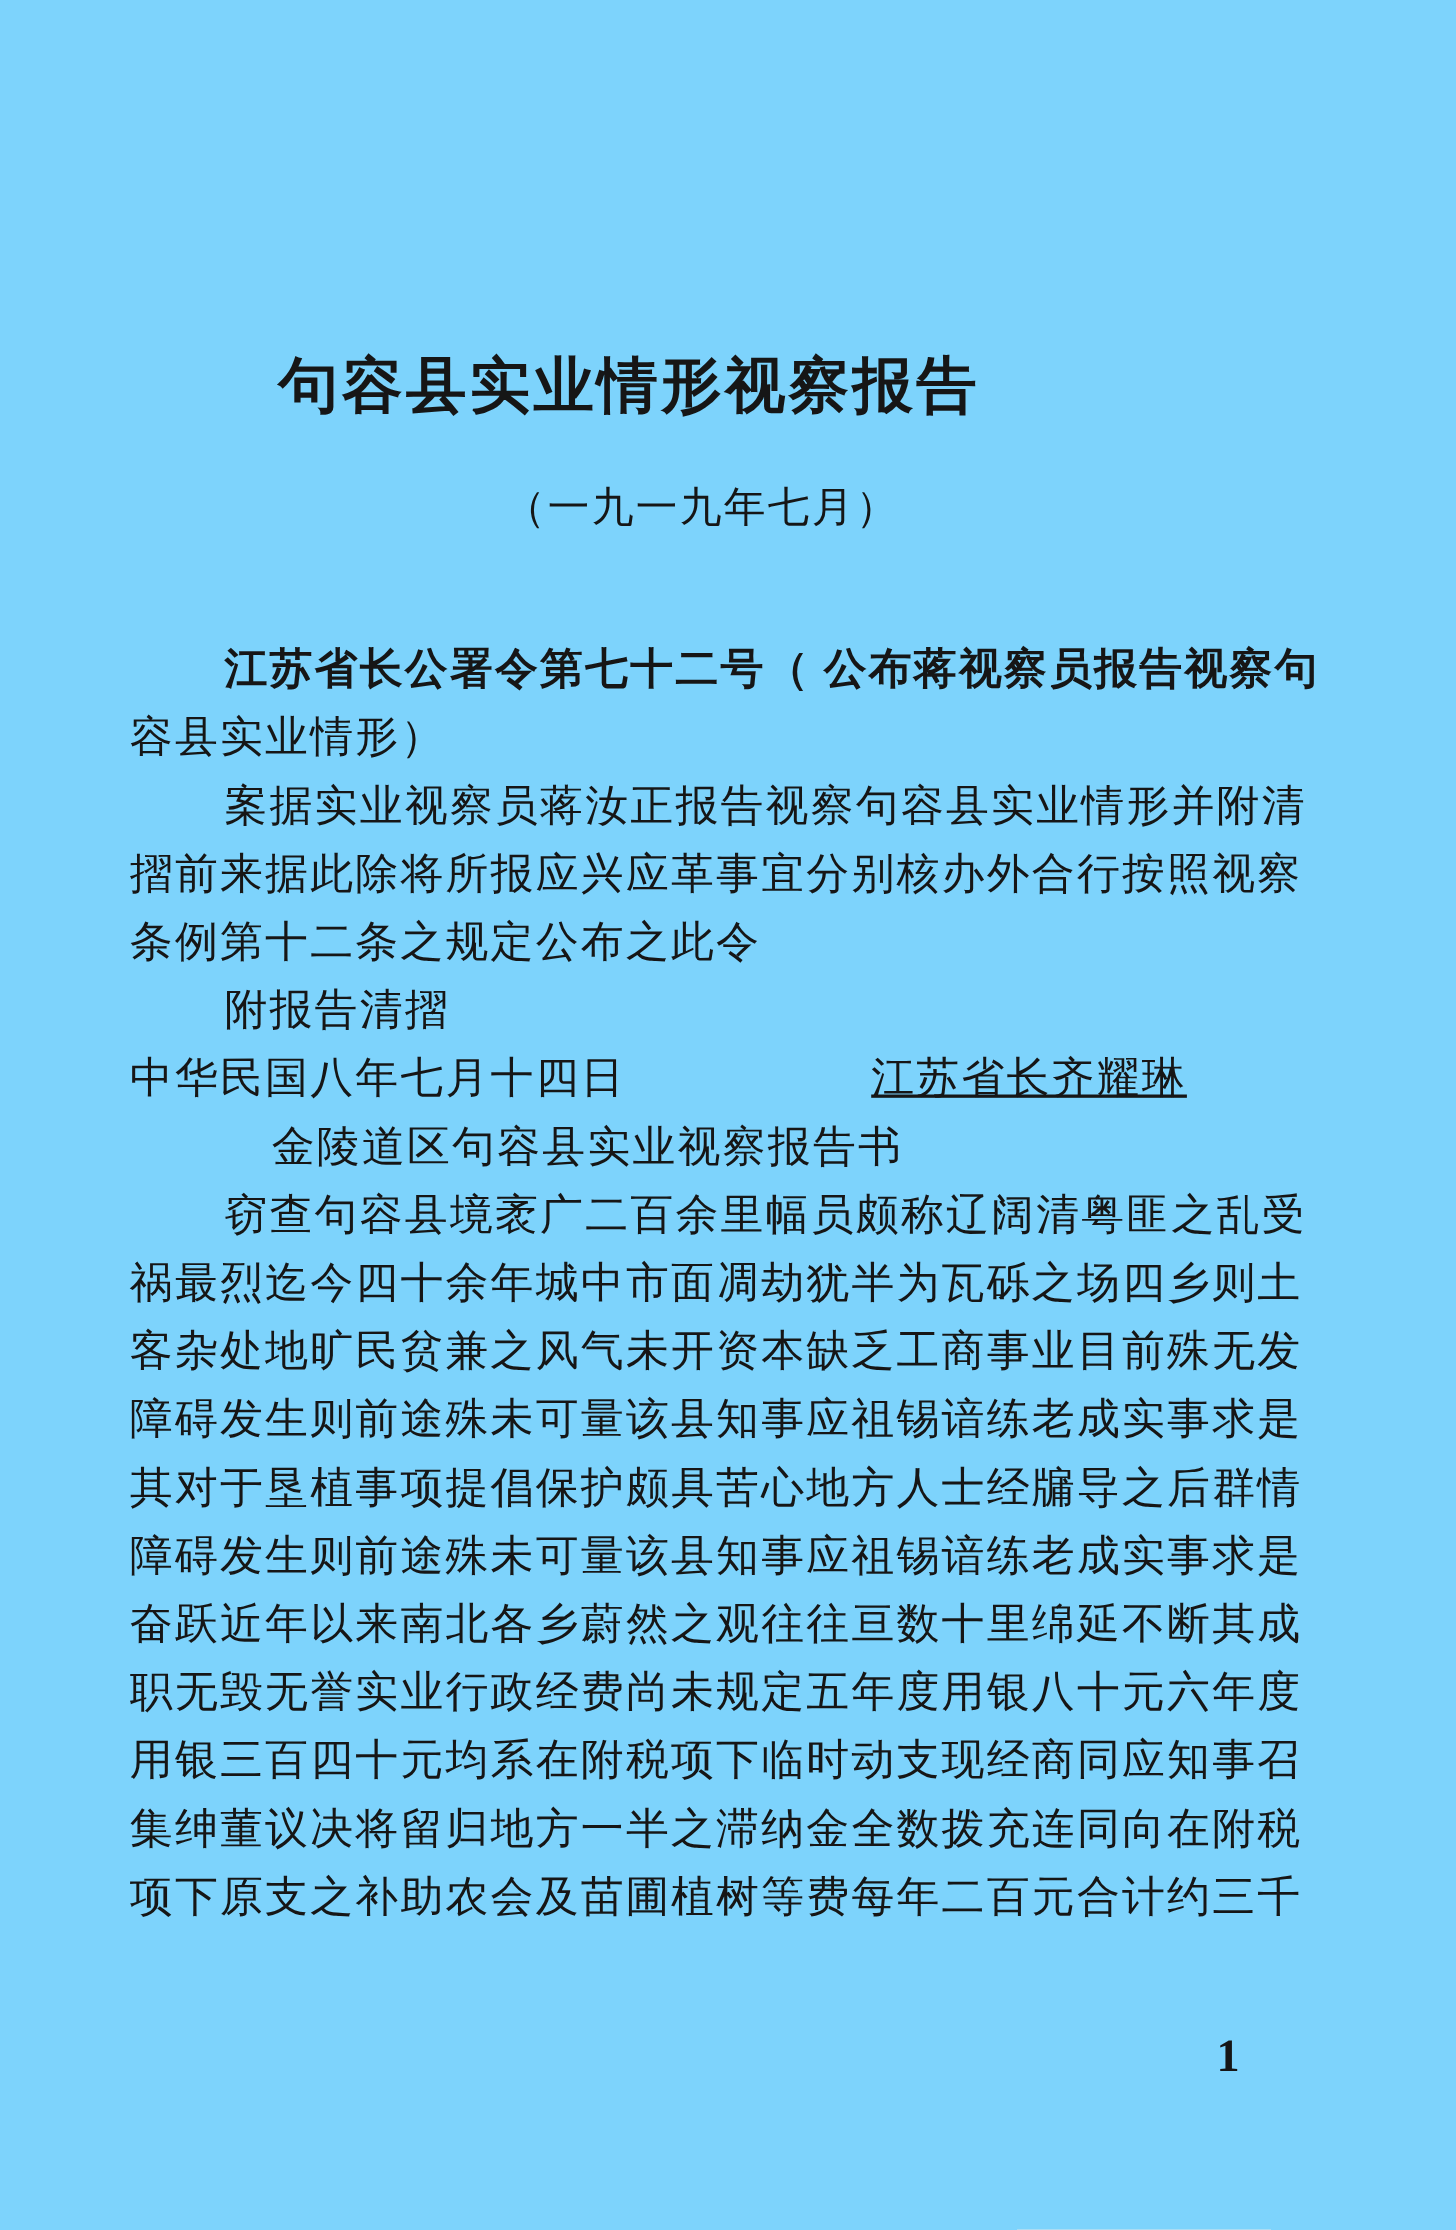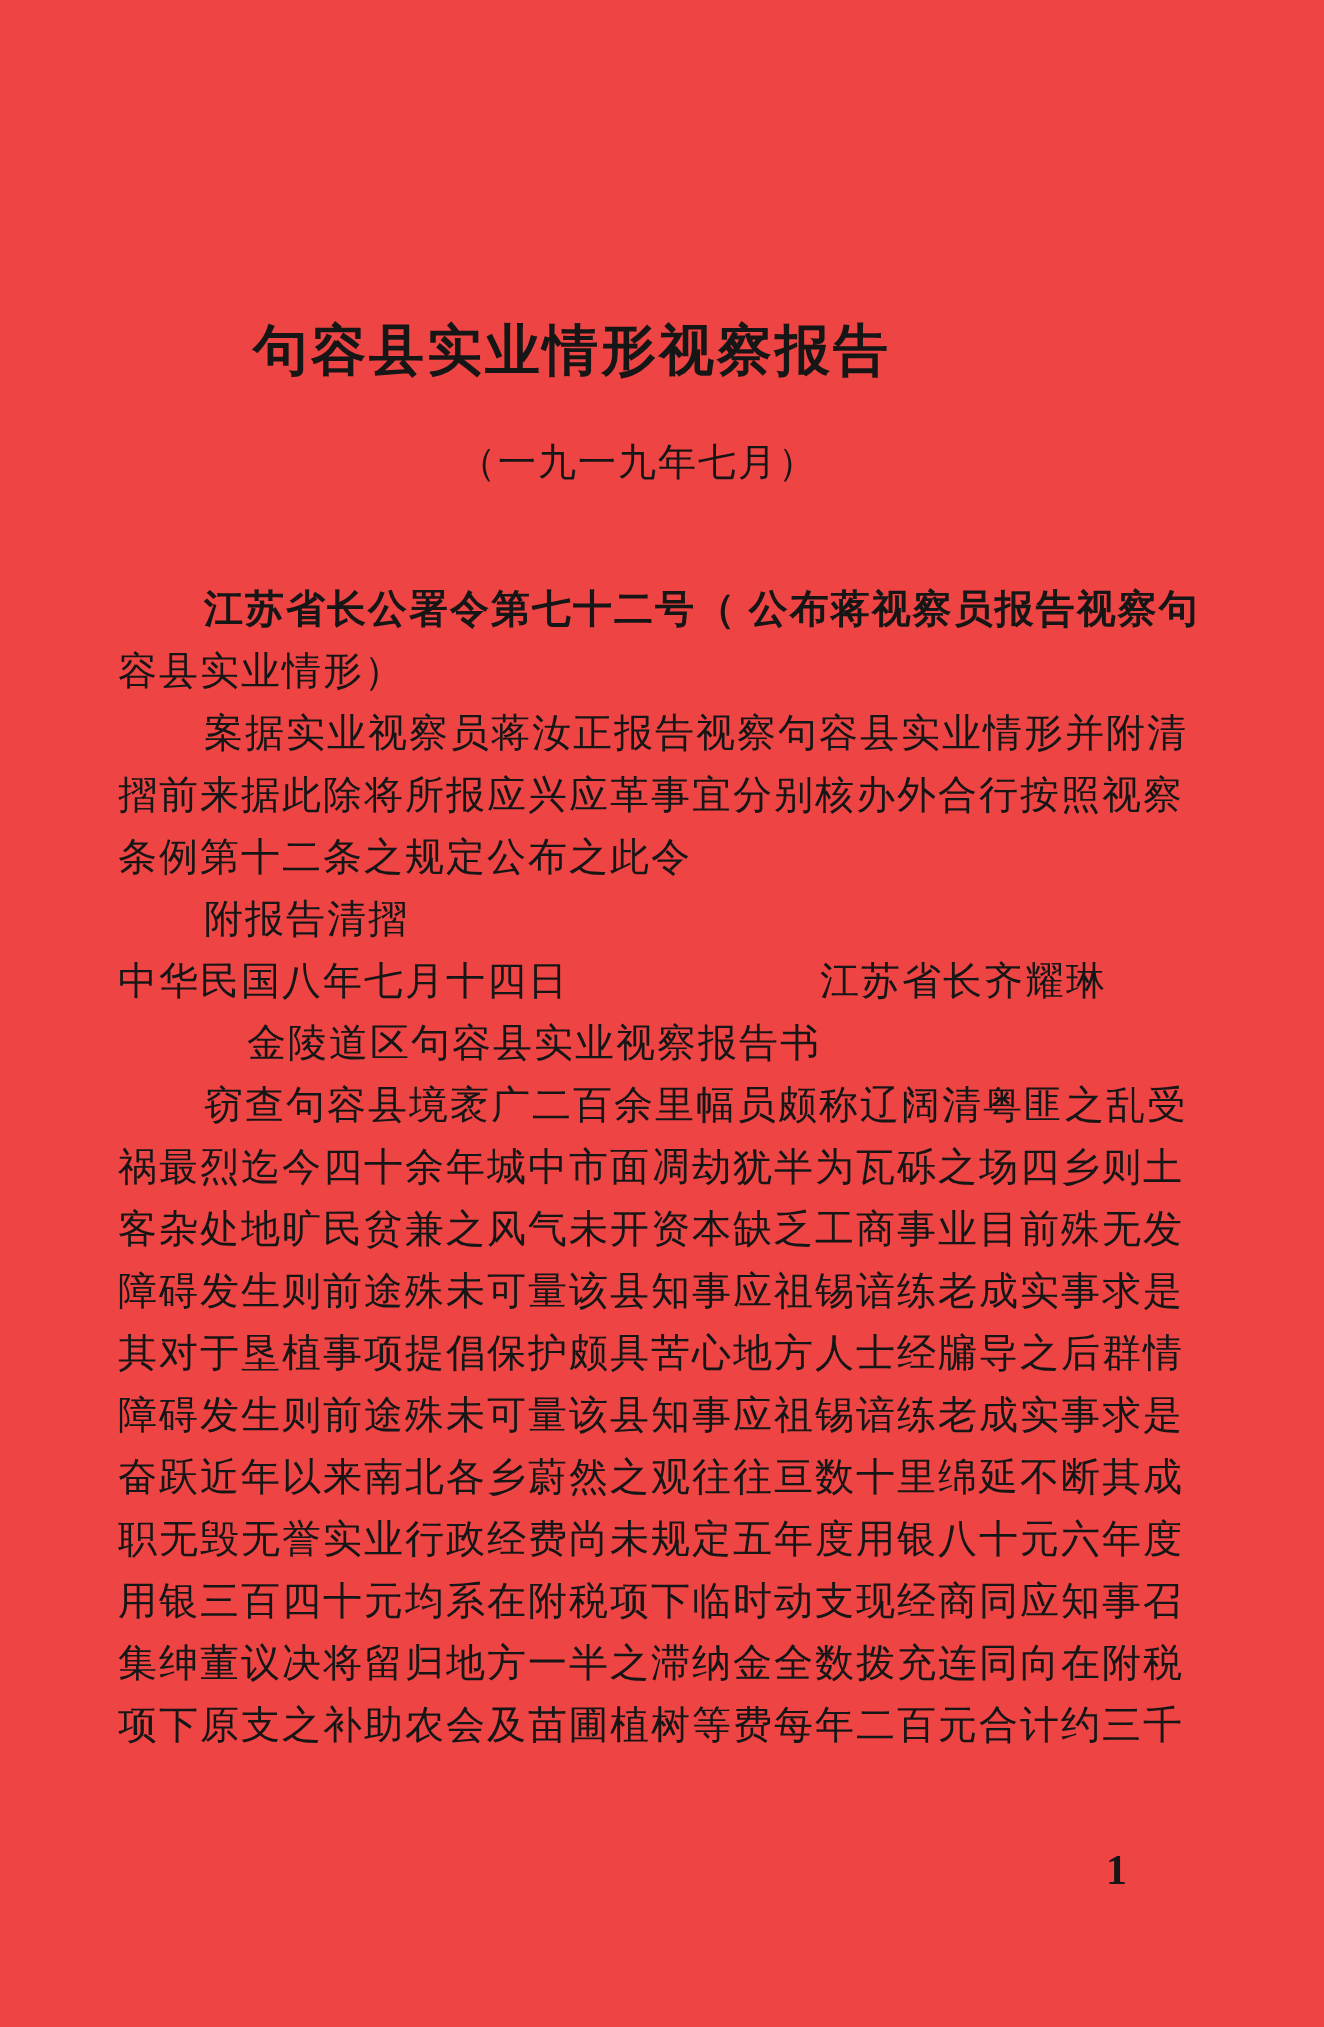--- a/index.html
+++ b/index.html
@@ -4,21 +4,21 @@
 <style>
   html, body {
     margin: 0;
     padding: 0;
     background: #e8e8e8;
   }
   #scan-page {
     position: relative;
     width: 1324px;
     height: 2027px;
-    background: #ef4444;
+    background: #7dd3fc;
     overflow: hidden;
     font-family: "Liberation Serif", "DejaVu Serif", serif;
     color: #161616;
   }
   #doc-title {
     position: absolute;
     top: 310px;
     left: 253px;
     font-size: 55px;
     line-height: 82px;
@@ -44,22 +44,23 @@
   .line {
     position: relative;
     height: 62px;
     line-height: 62px;
     font-size: 39px;
     letter-spacing: 2px;
     white-space: nowrap;
   }
   .right-part {
     position: absolute;
-    left: 702px;
+    left: 674px;
     top: 0;
+    text-decoration: underline;
   }
   #page-number {
     position: absolute;
     top: 1840px;
     left: 1106px;
     font-size: 42px;
     line-height: 60px;
     font-weight: bold;
   }
 </style>

